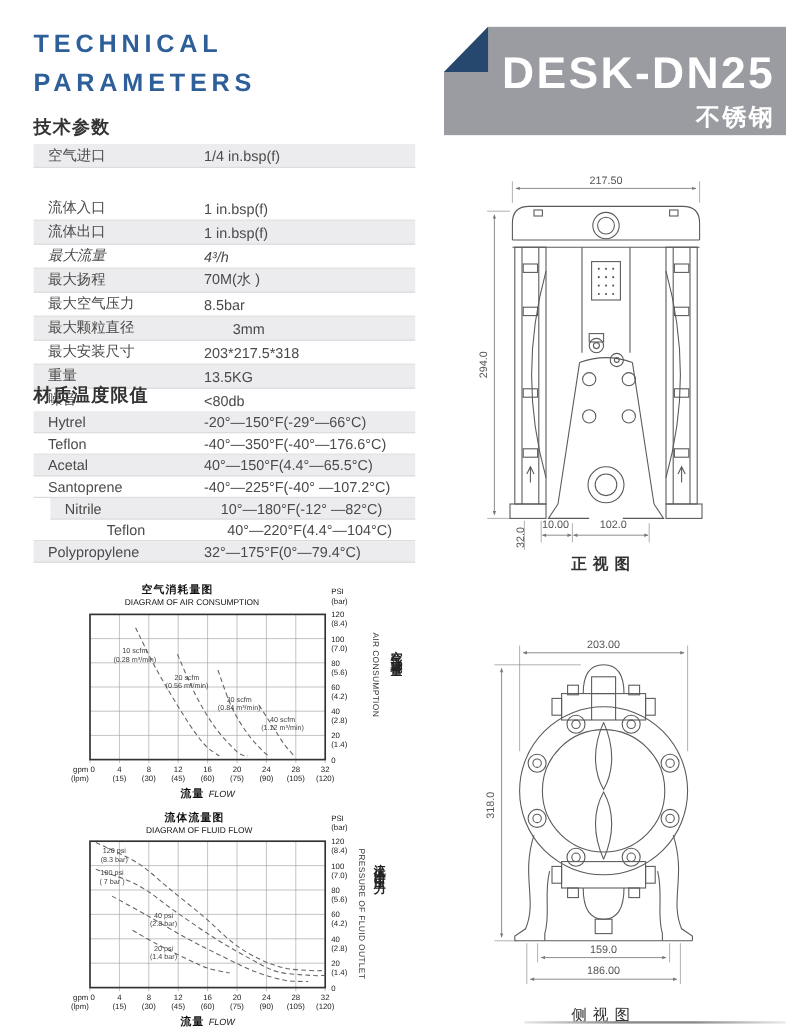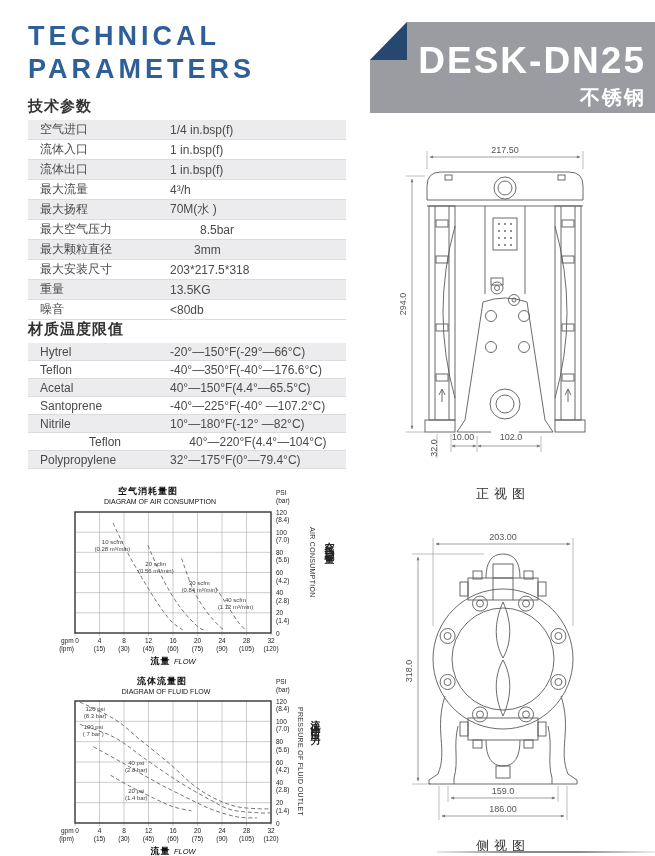--- a/index.html
+++ b/index.html
@@ -1,19 +1,19 @@
 <!DOCTYPE html>
 <html><head>
 <meta charset="utf-8">
 <style>
   html,body{margin:0;padding:0;background:#fff;}
   .page{position:relative;width:655px;height:856px;overflow:hidden;background:#ffffff;
         font-family:"Liberation Sans",sans-serif;}
   
-  .pg-title{position:absolute;left:28px;top:20px;font-size:27px;font-weight:bold;
+  .pg-title{position:absolute;left:28px;top:20px;font-size:21px;font-weight:bold;
             color:#2e5f99;letter-spacing:4px;line-height:33px;white-space:pre-line;}
   
   .banner{position:absolute;left:370px;top:22px;width:285px;height:91px;}
   .banner-bg{position:absolute;left:0;top:0;right:0;bottom:0;background:#9b9ca1;
              clip-path:polygon(37px 0,100% 0,100% 100%,0 100%,0 38px);}
   .banner-tri{position:absolute;left:0;top:0;width:37px;height:38px;background:#27486e;
               clip-path:polygon(100% 0,100% 100%,0 100%);}
   .banner-model{position:absolute;right:9px;top:18px;font-size:37px;font-weight:bold;
                 color:#fff;letter-spacing:2px;white-space:nowrap;}
   .banner-material{position:absolute;right:9px;top:62px;font-size:20px;font-weight:bold;
@@ -67,37 +67,37 @@
     <div class="banner-model">DESK-DN25</div>
     <div class="banner-material">不锈钢</div>
   </div>
 
   <div class="sec-heading" style="top:97px;">技术参数</div>
   <div class="tbl" id="t1" style="top:120px;">
       <div class="tbl-row alt" style="height: 19px;">
         <div class="tbl-label">空气进口</div>
         <div class="tbl-value">1/4 in.bsp(f)</div>
       </div>
-      <div class="tbl-row" style="height: 19px;">
+      <div class="tbl-row" style="height: 19px; margin-top: 24px;">
         <div class="tbl-label">流体入口</div>
         <div class="tbl-value">1 in.bsp(f)</div>
       </div>
       <div class="tbl-row alt" style="height: 19px;">
         <div class="tbl-label">流体出口</div>
         <div class="tbl-value">1 in.bsp(f)</div>
       </div>
-      <div class="tbl-row" style="height: 19px;">
+      <div class="tbl-row" style="height: 19px; font-style: italic;">
         <div class="tbl-label">最大流量</div>
         <div class="tbl-value">4³/h</div>
       </div>
       <div class="tbl-row alt" style="height: 19px;">
         <div class="tbl-label">最大扬程</div>
         <div class="tbl-value">70M(水 )</div>
       </div>
-      <div class="tbl-row" style="height: 19px; gap: 30px;">
+      <div class="tbl-row" style="height: 19px;">
         <div class="tbl-label">最大空气压力</div>
         <div class="tbl-value">8.5bar</div>
       </div>
       <div class="tbl-row alt" style="height: 19px; gap: 24px;">
         <div class="tbl-label">最大颗粒直径</div>
         <div class="tbl-value">3mm</div>
       </div>
       <div class="tbl-row" style="height: 19px;">
         <div class="tbl-label">最大安装尺寸</div>
         <div class="tbl-value">203*217.5*318</div>
@@ -123,21 +123,21 @@
         <div class="tbl-value">-40°—350°F(-40°—176.6°C)</div>
       </div>
       <div class="tbl-row alt" style="height: 17px;">
         <div class="tbl-label">Acetal</div>
         <div class="tbl-value">40°—150°F(4.4°—65.5°C)</div>
       </div>
       <div class="tbl-row" style="height: 17px;">
         <div class="tbl-label">Santoprene</div>
         <div class="tbl-value">-40°—225°F(-40° —107.2°C)</div>
       </div>
-      <div class="tbl-row alt" style="height: 17px;">
+      <div class="tbl-row alt" style="height: 17px; margin-left: 14px;">
         <div class="tbl-label">Nitrile</div>
         <div class="tbl-value">10°—180°F(-12° —82°C)</div>
       </div>
       <div class="tbl-row" style="height: 17px; text-align: center;">
         <div class="tbl-label">Teflon</div>
         <div class="tbl-value">40°—220°F(4.4°—104°C)</div>
       </div>
       <div class="tbl-row alt" style="height: 17px;">
         <div class="tbl-label">Polypropylene</div>
         <div class="tbl-value">32°—175°F(0°—79.4°C)</div>
@@ -379,21 +379,21 @@
     <line class="ext" x1="44" y1="298" x2="44" y2="322"></line>
     <line class="ext" x1="58" y1="298" x2="58" y2="316"></line>
     <line class="ext" x1="84" y1="300" x2="84" y2="316"></line>
     <line class="ext" x1="148" y1="300" x2="148" y2="316"></line>
     <line class="dim" x1="59" y1="310" x2="83" y2="310" marker-start="url(#arr1)" marker-end="url(#arr1)"></line>
     <line class="dim" x1="85" y1="310" x2="147" y2="310" marker-start="url(#arr1)" marker-end="url(#arr1)"></line>
     <text class="dimt" x="44" y="312" text-anchor="middle" transform="rotate(-90 44 312)">32.0</text>
     <text class="dimt" x="70" y="304" text-anchor="middle">10.00</text>
     <text class="dimt" x="118" y="304" text-anchor="middle">102.0</text>
   </svg>
-  <div class="caption" style="left:443px;top:485px;width:120px;">正视图</div>
+  <div class="caption" style="left:443px;top:461px;width:120px;font-weight:bold;">正视图</div>
 
   <svg class="drawing" style="left:398px;top:526px;" width="250" height="305">
     <defs>
       <marker id="arr2" viewBox="0 0 10 10" refX="9" refY="5" markerWidth="7" markerHeight="5" orient="auto-start-reverse">
           <path d="M0,1 L10,5 L0,9 z" fill="#777"></path>
         </marker>
     </defs>
 
     <line class="ext" x1="35" y1="100" x2="35" y2="12"></line>
     <line class="ext" x1="175" y1="100" x2="175" y2="12"></line>

